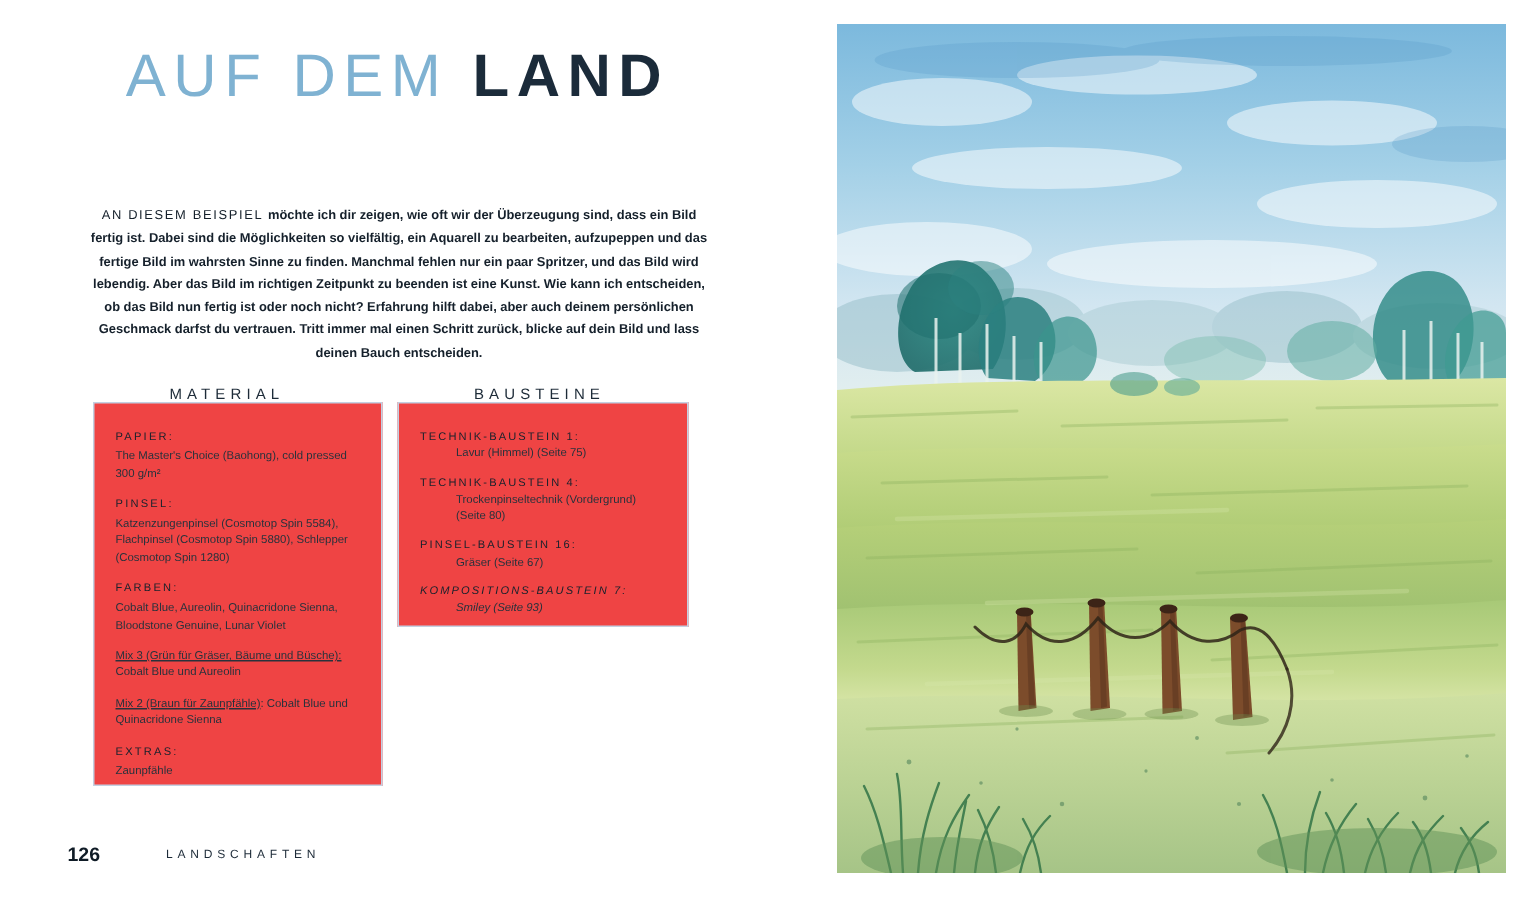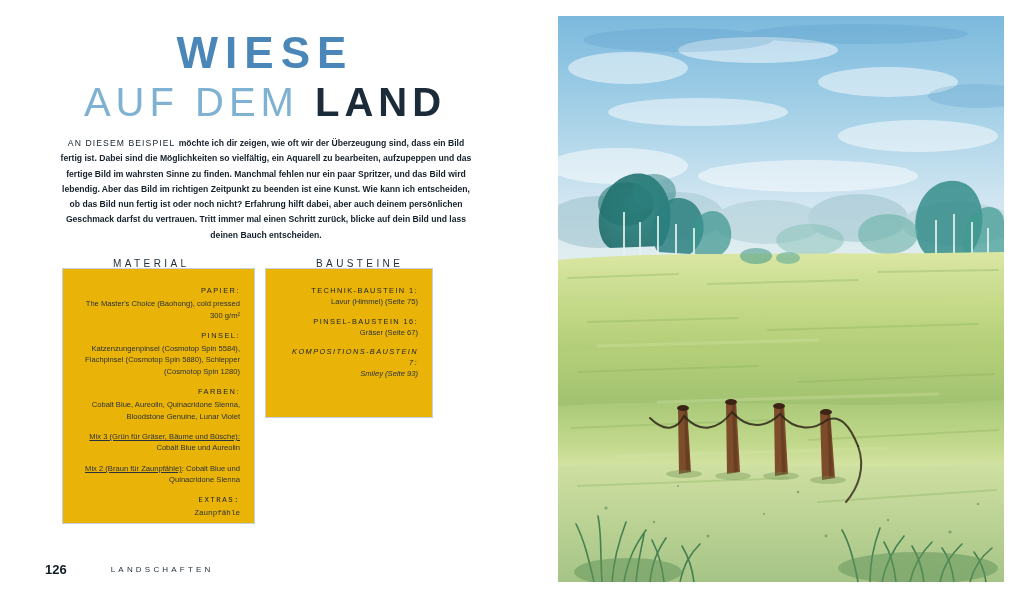--- a/index.html
+++ b/index.html
@@ -83,40 +83,39 @@
     letter-spacing: 3.4px;
     color: #1d2b38;
     font-weight: normal;
   }
   .sec-head-material { left: 113px; top: 258px; }
   .sec-head-bausteine { left: 316px; top: 258px; }
 
   
   .box {
     position: absolute;
-    background: #eab308;
+    background: #ef4444;
     border: 1px solid #c3d0e2;
-    text-align: right;
   }
   .box-material {
     left: 62px; top: 268px;
     width: 193px; height: 256px;
   }
   .box-bausteine {
     left: 265px; top: 268px;
-    width: 168px; height: 150px;
+    width: 194px; height: 150px;
   }
   .box-inner {
     padding: 16px 14px 10px 14px;
     font-size: 7.6px;
     line-height: 1.5;
     color: #1b2633;
   }
   .grp { margin-bottom: 9px; }
-  .grp:last-child { margin-bottom: 0; font-family: Liberation Mono, monospace; }
+  .grp:last-child { margin-bottom: 0; }
   .grp-label {
     letter-spacing: 1.5px;
     font-weight: normal;
     color: #16212c;
     margin-bottom: 2px;
     font-size: 7.4px;
   }
   .grp-body { color: #29323c; }
   .mixline { margin-bottom: 9px; color: #29323c; }
   .mixline .u { text-decoration: underline; }
@@ -162,21 +161,20 @@
   .art svg { display: block; }
 </style>
 </head>
 <body>
 
 <div class="page">
 
   <div class="left">
 
     <div class="title-block">
-      <div class="title-line title-line1">WIESE</div>
       <div class="title-line title-line2">
         <span class="light">AUF DEM </span><span class="dark">LAND</span>
       </div>
     </div>
 
     <div class="intro">
       <span class="lead">AN DIESEM BEISPIEL </span><span>möchte ich dir zeigen, wie oft wir der Überzeugung sind, dass ein Bild fertig ist. Dabei sind die Möglichkeiten so vielfältig, ein Aquarell zu bearbeiten, aufzupeppen und das fertige Bild im wahrsten Sinne zu finden. Manchmal fehlen nur ein paar Spritzer, und das Bild wird lebendig. Aber das Bild im richtigen Zeitpunkt zu beenden ist eine Kunst. Wie kann ich entscheiden, ob das Bild nun fertig ist oder noch nicht? Erfahrung hilft dabei, aber auch deinem persönlichen Geschmack darfst du vertrauen. Tritt immer mal einen Schritt zurück, blicke auf dein Bild und lass deinen Bauch entscheiden.</span>
     </div>
 
     <div class="sec-head sec-head-material">MATERIAL</div>
@@ -217,20 +215,24 @@
     </div>
 
     <div class="box box-bausteine">
       <div class="box-inner">
 
         <div class="bst">
           <div class="bst-label">TECHNIK-BAUSTEIN 1:</div>
           <div class="bst-body">Lavur (Himmel) (Seite 75)</div>
         </div>
 
+        <div class="bst">
+          <div class="bst-label">TECHNIK-BAUSTEIN 4:</div>
+          <div class="bst-body">Trockenpinseltechnik (Vordergrund) (Seite 80)</div>
+        </div>
 
         <div class="bst">
           <div class="bst-label">PINSEL-BAUSTEIN 16:</div>
           <div class="bst-body">Gräser (Seite 67)</div>
         </div>
 
         <div class="bst">
           <div class="bst-label">KOMPOSITIONS-BAUSTEIN 7:</div>
           <div class="bst-body">Smiley (Seite 93)</div>
         </div>

